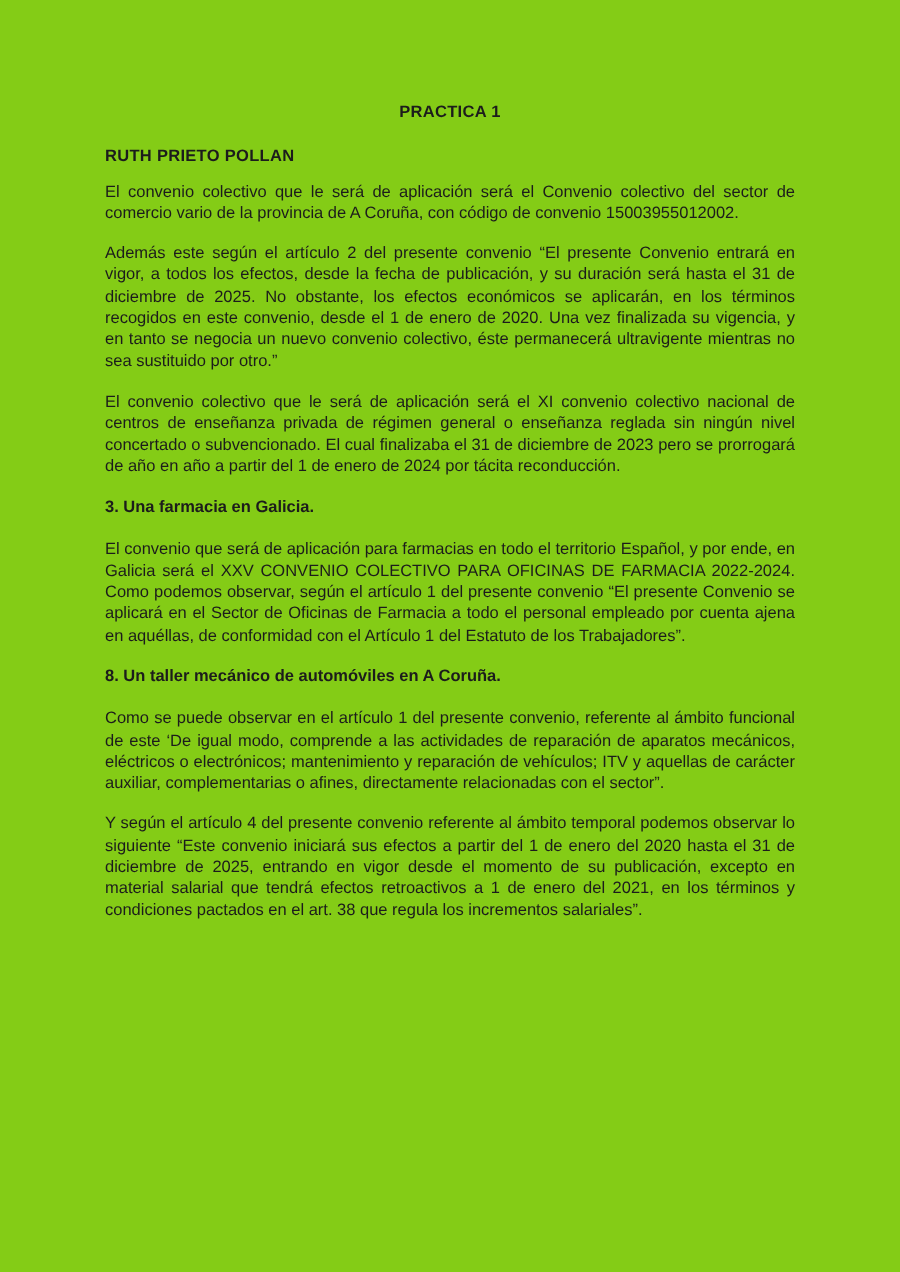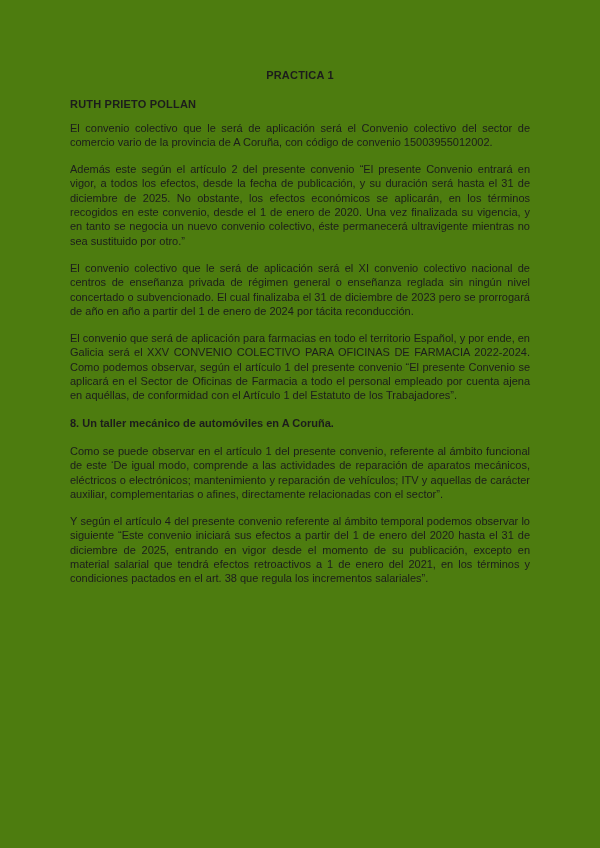--- a/index.html
+++ b/index.html
@@ -5,21 +5,21 @@
 <style>
   html, body {
     margin: 0;
     padding: 0;
     background: #ffffff;
   }
   .page {
     position: relative;
     width: 600px;
     height: 848px;
-    background: #4d7c0f;
+    background: #84cc16;
     box-sizing: border-box;
     padding: 68px 70px 60px 70px;
     font-family: "Liberation Sans", "DejaVu Sans", sans-serif;
     font-size: 11px;
     line-height: 14.3px;
     color: #1c1c1c;
     overflow: hidden;
   }
   .doc-title {
     text-align: center;
@@ -55,20 +55,21 @@
   <div>
     <p class="para">El convenio colectivo que le será de aplicación será el Convenio colectivo del sector de comercio vario de la provincia de A Coruña, con código de convenio 15003955012002.</p>
     <p class="para">Además este según el artículo 2 del presente convenio “El presente Convenio entrará en vigor, a todos los efectos, desde la fecha de publicación, y su duración será hasta el 31 de diciembre de 2025. No obstante, los efectos económicos se aplicarán, en los términos recogidos en este convenio, desde el 1 de enero de 2020. Una vez finalizada su vigencia, y en tanto se negocia un nuevo convenio colectivo, éste permanecerá ultravigente mientras no sea sustituido por otro.”</p>
   </div>
 
   <div>
     <p class="para">El convenio colectivo que le será de aplicación será el XI convenio colectivo nacional de centros de enseñanza privada de régimen general o enseñanza reglada sin ningún nivel concertado o subvencionado. El cual finalizaba el 31 de diciembre de 2023 pero se prorrogará de año en año a partir del 1 de enero de 2024 por tácita reconducción.</p>
   </div>
 
   <div>
+    <div class="section-heading">3. Una farmacia en Galicia.</div>
     <p class="para">El convenio que será de aplicación para farmacias en todo el territorio Español, y por ende, en Galicia será el XXV CONVENIO COLECTIVO PARA OFICINAS DE FARMACIA 2022-2024. Como podemos observar, según el artículo 1 del presente convenio “El presente Convenio se aplicará en el Sector de Oficinas de Farmacia a todo el personal empleado por cuenta ajena en aquéllas, de conformidad con el Artículo 1 del Estatuto de los Trabajadores”.</p>
   </div>
 
   <div>
     <div class="section-heading">8. Un taller mecánico de automóviles en A Coruña.</div>
     <p class="para">Como se puede observar en el artículo 1 del presente convenio, referente al ámbito funcional de este ‘De igual modo, comprende a las actividades de reparación de aparatos mecánicos, eléctricos o electrónicos; mantenimiento y reparación de vehículos; ITV y aquellas de carácter auxiliar, complementarias o afines, directamente relacionadas con el sector”.</p>
     <p class="para">Y según el artículo 4 del presente convenio referente al ámbito temporal podemos observar lo siguiente “Este convenio iniciará sus efectos a partir del 1 de enero del 2020 hasta el 31 de diciembre de 2025, entrando en vigor desde el momento de su publicación, excepto en material salarial que tendrá efectos retroactivos a 1 de enero del 2021, en los términos y condiciones pactados en el art. 38 que regula los incrementos salariales”.</p>
   </div>
 
 </div>

